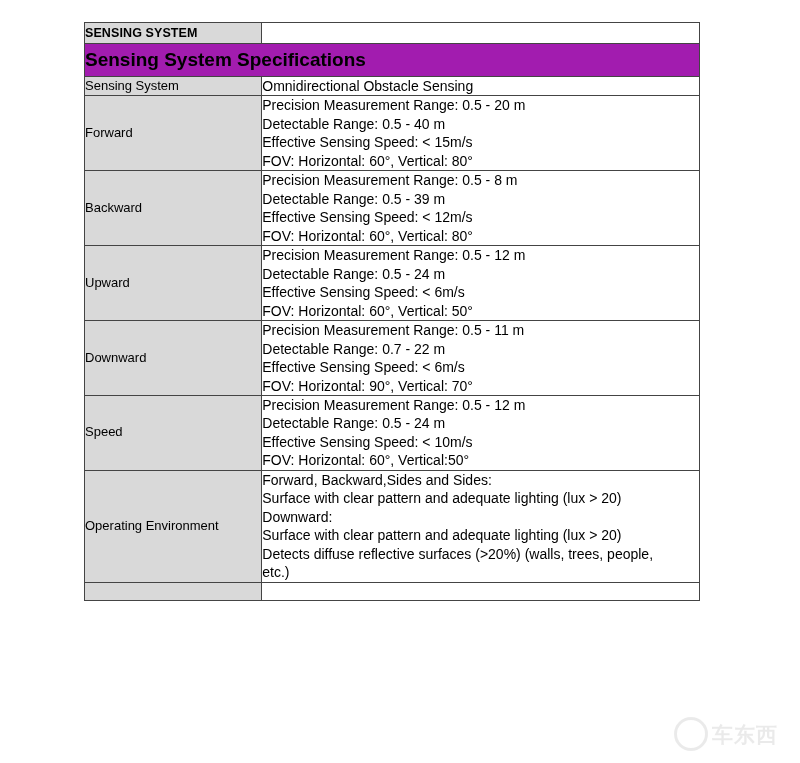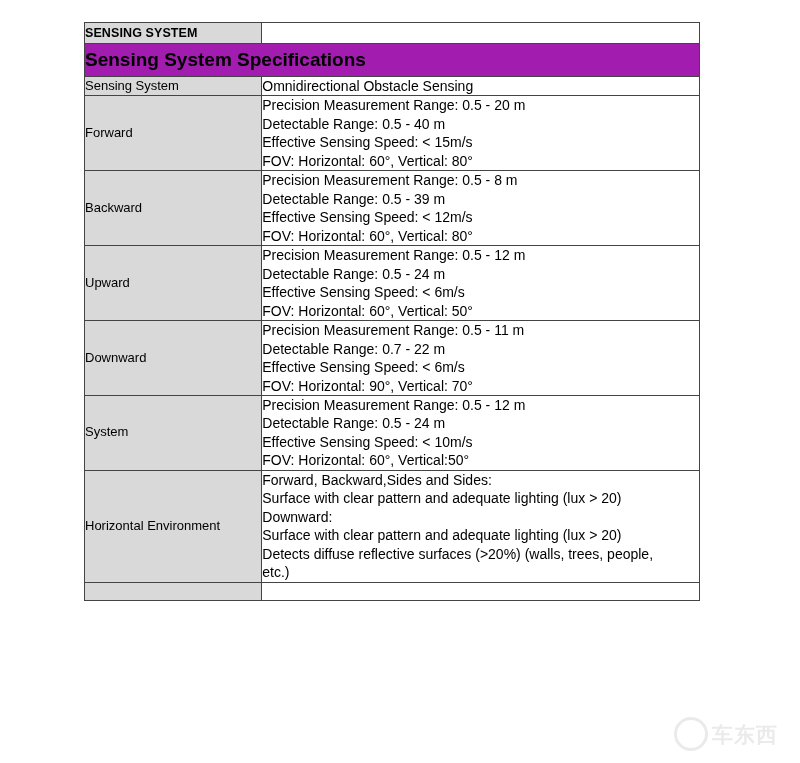--- a/index.html
+++ b/index.html
@@ -171,31 +171,31 @@
         <td class="label-cell">Downward</td>
         <td class="value-cell">
           <div class="line">Precision Measurement Range: 0.5 - 11 m</div>
           <div class="line">Detectable Range: 0.7 - 22 m</div>
           <div class="line">Effective Sensing Speed: &lt; 6m/s</div>
           <div class="line">FOV: Horizontal: 90°, Vertical: 70°</div>
         </td>
       </tr>
 
       <tr>
-        <td class="label-cell">System</td>
+        <td class="label-cell">Speed</td>
         <td class="value-cell">
           <div class="line">Precision Measurement Range: 0.5 - 12 m</div>
           <div class="line">Detectable Range: 0.5 - 24 m</div>
           <div class="line">Effective Sensing Speed: &lt; 10m/s</div>
           <div class="line">FOV: Horizontal: 60°, Vertical:50°</div>
         </td>
       </tr>
 
       <tr>
-        <td class="label-cell">Horizontal Environment</td>
+        <td class="label-cell">Operating Environment</td>
         <td class="value-cell">
           <div class="line">Forward, Backward,Sides and Sides:</div>
           <div class="line">Surface with clear pattern and adequate lighting (lux &gt; 20)</div>
           <div class="line">Downward:</div>
           <div class="line">Surface with clear pattern and adequate lighting (lux &gt; 20)</div>
           <div class="line">Detects diffuse reflective surfaces (&gt;20%) (walls, trees, people,</div>
           <div class="line">etc.)</div>
         </td>
       </tr>
 

